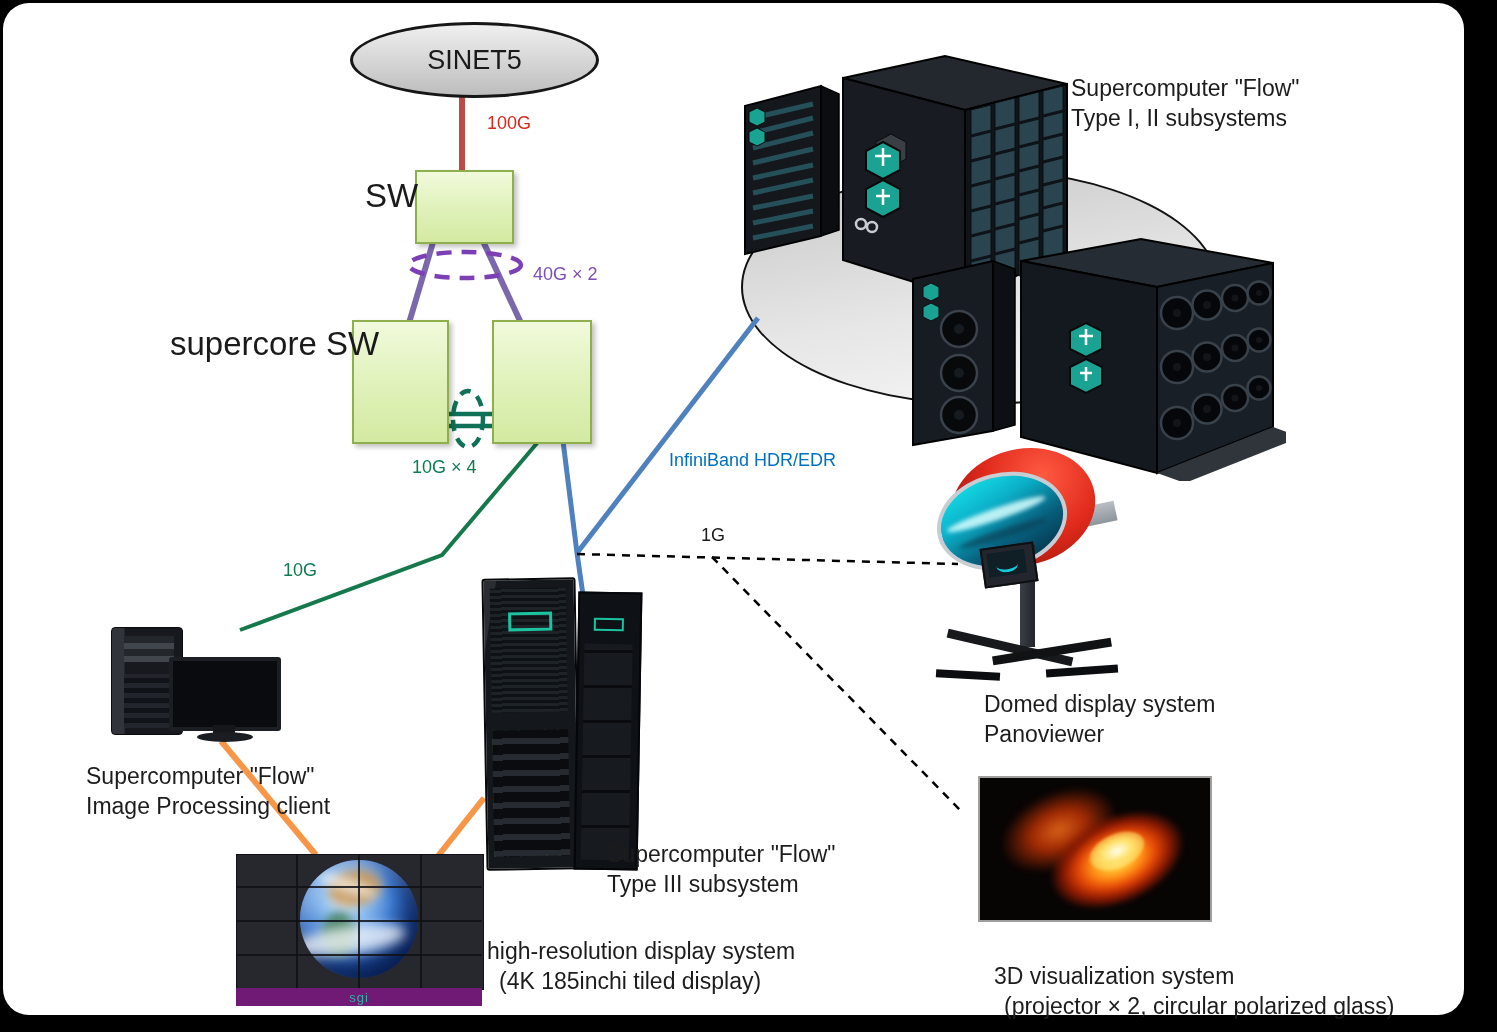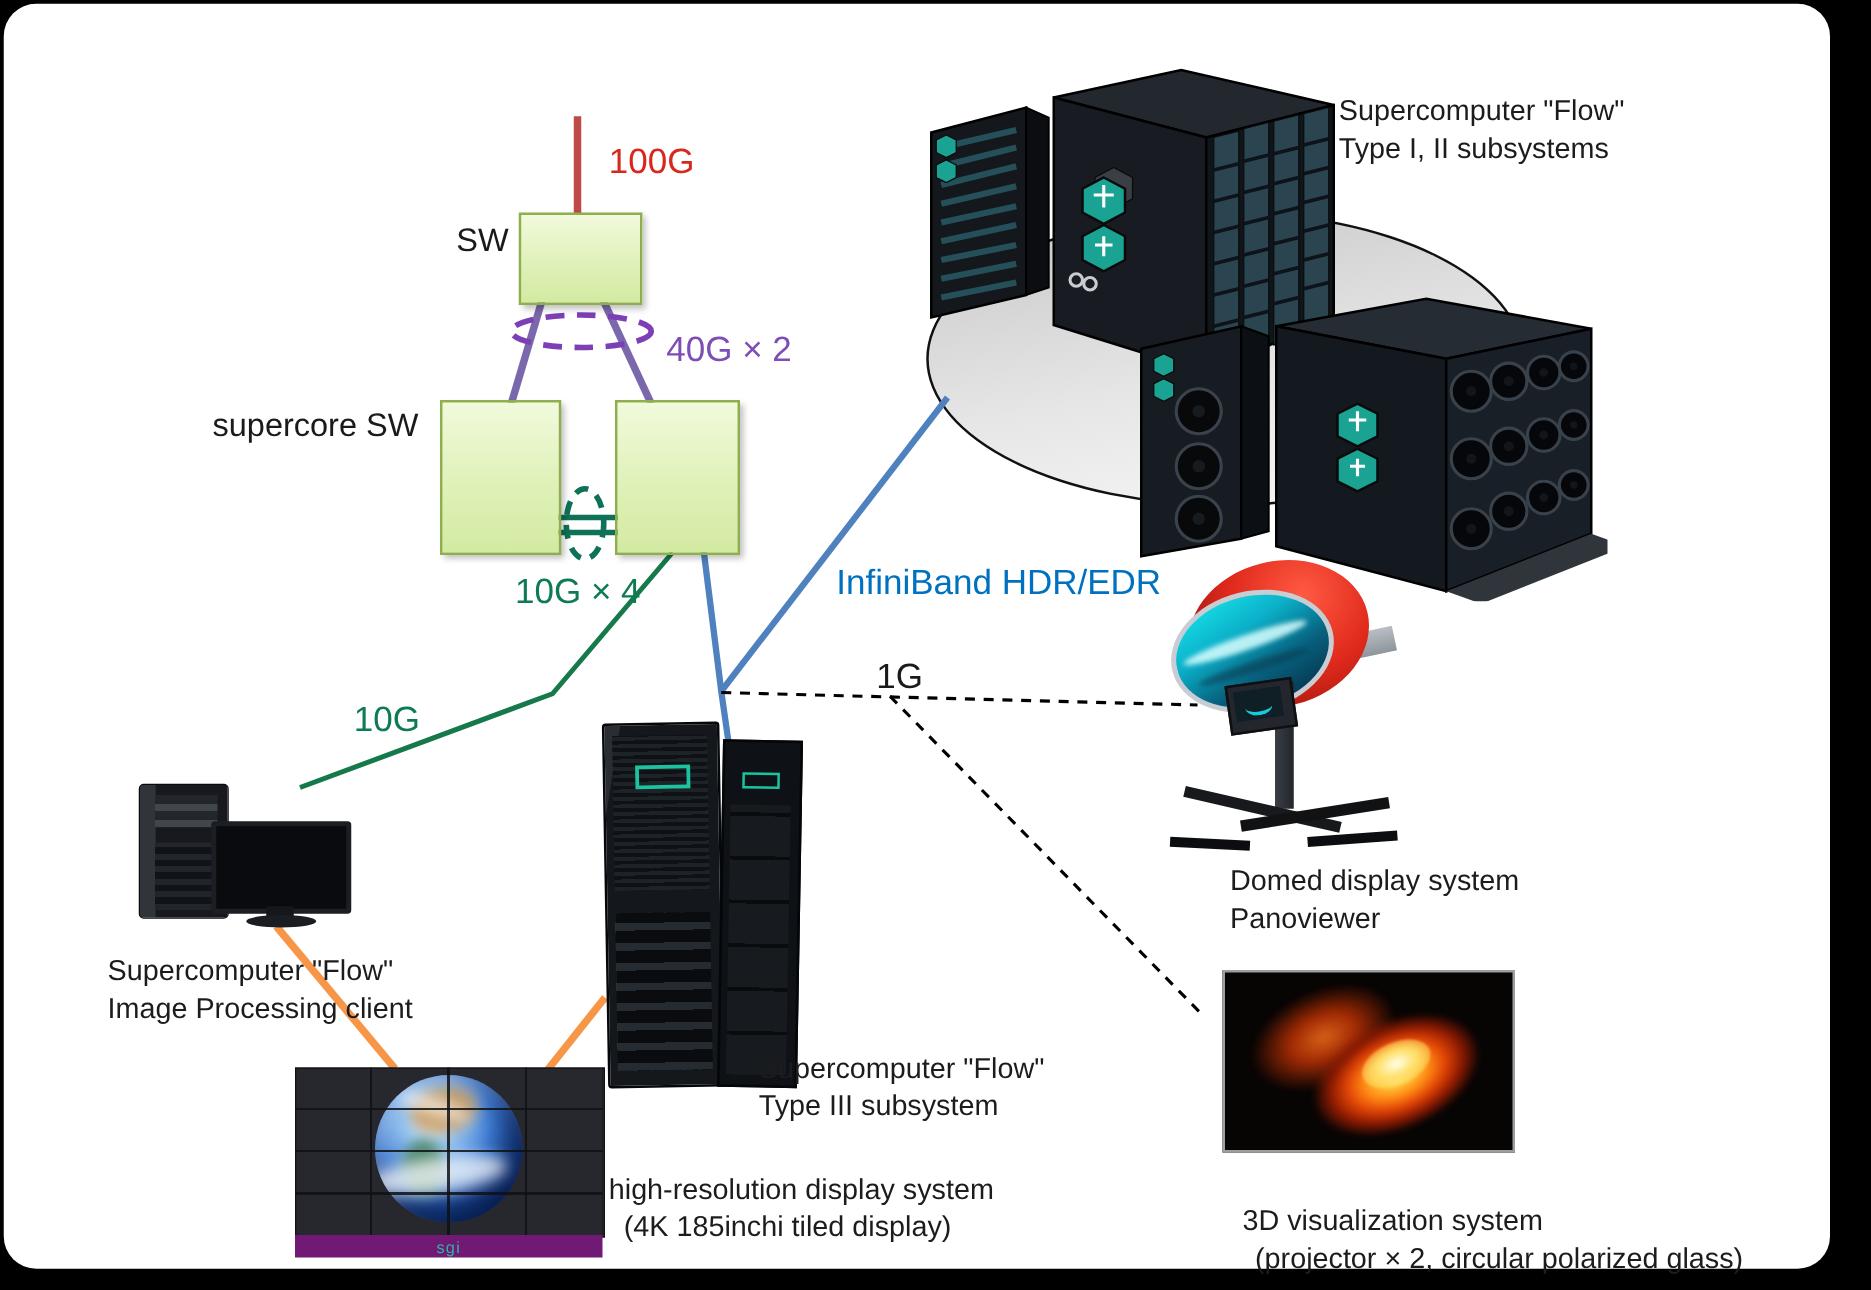--- a/index.html
+++ b/index.html
@@ -9,25 +9,25 @@
   .abs{position:absolute;}
   
   .nodebox{position:absolute;background:linear-gradient(180deg,#F1FADC 0%,#DFF1B8 55%,#D3EAA2 100%);
            border:2px solid #8FAF4C;box-shadow:3px 3px 5px rgba(0,0,0,.25);}
   .cloud{position:absolute;border:3px solid #161616;border-radius:50%;
          background:linear-gradient(180deg,#EFEFEF 0%,#D9D9D9 45%,#BDBDBD 100%);
          display:flex;align-items:center;justify-content:center;font-size:27px;color:#1A1A1A;}
   .backdrop{position:absolute;border:2px solid #111;border-radius:50%;
             background:linear-gradient(170deg,#C6C6C6 0%,#E6E6E6 55%,#F8F8F8 100%);}
   
-  .lbl{position:absolute;font-size:28px;white-space:nowrap;color:#1A1A1A;}
+  .lbl{position:absolute;font-size:18px;white-space:nowrap;color:#1A1A1A;}
   .lbl.red{color:#D8281E;} .lbl.purple{color:#7D4FB5;} .lbl.green{color:#0E7B52;} .lbl.blue{color:#0070C0;}
   .cap{position:absolute;font-size:23px;line-height:30px;color:#1C1C1C;white-space:nowrap;}
   .cap .l2{display:block;}
-  .big{font-size:26px;}
+  .big{font-size:33px;}
   
   .equip{position:absolute;}
   .equip div{position:absolute;}
   
   .r3a{left:4px;top:4px;width:90px;height:288px;border:2px solid #05070A;border-radius:3px;
        background:linear-gradient(100deg,#2A2E33 0px,#2A2E33 12px,#14171B 13px);transform:rotate(-1deg);}
   .r3a .mesh{left:6px;top:8px;width:76px;height:124px;
        background:repeating-linear-gradient(0deg,#1E2328 0 3px,#0E1115 3px 6px);}
   .r3a .slots{left:6px;top:150px;width:76px;height:126px;
        background:repeating-linear-gradient(0deg,#262B31 0 6px,#0A0C0F 6px 16px),
@@ -106,20 +106,23 @@
     <ellipse cx="465" cy="416" rx="15" ry="28" fill="none" stroke="#0F7258" stroke-width="4.5" stroke-dasharray="11 8"></ellipse>
     <path d="M535 439 L439 552 L237 627" fill="none" stroke="#15794C" stroke-width="4"></path>
     <path d="M560 438 L574 550 L583 613" fill="none" stroke="#4E81BD" stroke-width="5"></path>
     <line x1="574" y1="550" x2="755" y2="315" stroke="#4E81BD" stroke-width="5"></line>
     <line x1="574" y1="551" x2="955" y2="561" stroke="#000" stroke-width="2.5" stroke-dasharray="8 7"></line>
     <line x1="709" y1="554" x2="959" y2="809" stroke="#000" stroke-width="2.5" stroke-dasharray="8 7"></line>
     <line x1="218" y1="738" x2="313" y2="852" stroke="#F79646" stroke-width="6"></line>
     <line x1="481" y1="795" x2="435" y2="853" stroke="#F79646" stroke-width="6"></line>
   </svg>
 
+  <div class="cloud" style="left:347px;top:19px;width:243px;height:70px;">
+    <span>SINET5</span>
+  </div>
 
   <div class="nodebox" style="left:412px;top:167px;width:95px;height:70px;"></div>
   <div class="nodebox" style="left:349px;top:317px;width:93px;height:120px;"></div>
   <div class="nodebox" style="left:489px;top:317px;width:96px;height:120px;"></div>
 
   <svg class="abs" style="left:730px;top:43px;" width="340" height="270" viewBox="0 0 340 270">
     <g>
       <polygon points="12,60 88,40 88,190 12,208" fill="#14171C" stroke="#000" stroke-width="2"></polygon>
       <polygon points="88,40 106,48 106,184 88,190" fill="#0B0D10" stroke="#000" stroke-width="1.5"></polygon>
       <path d="M20,72 L80,58 M20,87 L80,72 M20,102 L80,87 M20,117 L80,103 M20,132 L80,119 M20,147 L80,134 M20,162 L80,150 M20,177 L80,165 M20,192 L80,180" stroke="#2F6F7C" stroke-width="5" opacity="0.65"></path>

